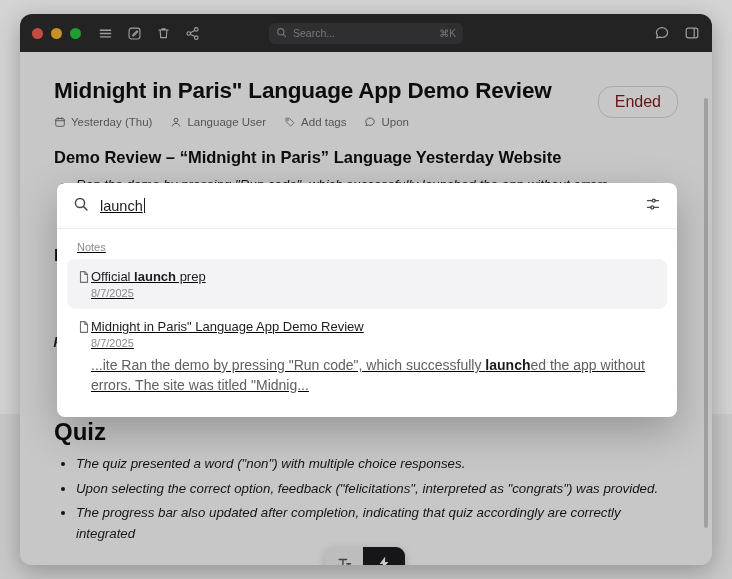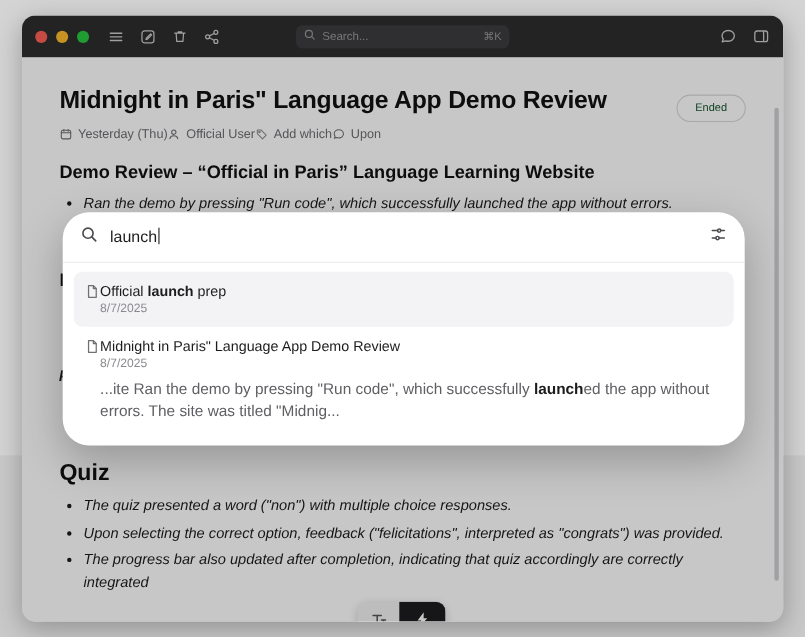--- a/index.html
+++ b/index.html
@@ -95,35 +95,36 @@
   .doc-title {
     font-size: 22.5px;
     font-weight: bold;
     color: #111;
     letter-spacing: -0.2px;
     margin: 0 0 12px 0;
   }
   .meta-row {
     display: flex;
     align-items: center;
+    gap: 18px;
     font-size: 11.5px;
     color: #6e6e73;
     margin-bottom: 20px;
   }
   .meta-item { display: flex; align-items: center; gap: 5px; }
   .meta-item svg { display: block; }
   .ended-badge {
     position: absolute;
     right: 34px;
     top: 34px;
     border: 1px solid #d8d8dc;
     border-radius: 14px;
     padding: 6px 16px;
-    font-size: 10px;
-    color: #14532d;
+    font-size: 16px;
+    color: #7f1d1d;
     background: #fff;
   }
   h2.section {
     font-size: 16.5px;
     font-weight: bold;
     color: #111;
     margin: 16px 0 8px 0;
   }
   ul.bullets {
     margin: 0 0 6px 0;
@@ -173,26 +174,27 @@
 
   
   .overlay {
     position: absolute;
     inset: 0;
     background: rgba(0,0,0,0.22);
   }
   .modal {
     position: absolute;
     left: 37px;
-    top: 179px;
+    top: 169px;
     width: 620px;
     background: #ffffff;
-    border-radius: 24px;
+    border-radius: 8px;
     box-shadow: 0 14px 40px rgba(0,0,0,0.25);
     overflow: hidden;
+    text-decoration: underline;
   }
   .modal-search {
     display: flex;
     align-items: center;
     height: 45px;
     padding: 0 16px;
     gap: 11px;
     border-bottom: 1px solid #ececee;
   }
   .modal-search .q {
@@ -322,56 +324,56 @@
           </span>
           <span>Yesterday (Thu)</span>
         </span>
         <span class="meta-item">
           <span>
             <svg width="12" height="12" viewBox="0 0 16 16" fill="none" stroke="#6e6e73" stroke-width="1.3">
                 <circle cx="8" cy="5.6" r="2.6"></circle>
                 <path d="M3.2 13.4c.6-2.3 2.5-3.5 4.8-3.5s4.2 1.2 4.8 3.5" stroke-linecap="round"></path>
               </svg>
           </span>
-          <span>Official User</span>
+          <span>Language User</span>
         </span>
         <span class="meta-item">
           <span>
             <svg width="12" height="12" viewBox="0 0 16 16" fill="none" stroke="#8e8e93" stroke-width="1.3" stroke-linejoin="round">
                 <path d="M2.6 7.3V2.9h4.4l6.3 6.3-4.4 4.4z"></path>
                 <circle cx="5.2" cy="5.4" r=".9"></circle>
               </svg>
           </span>
-          <span>Add which</span>
+          <span>Add tags</span>
         </span>
         <span class="meta-item">
           <span>
             <svg width="12" height="12" viewBox="0 0 16 16" fill="none" stroke="#6e6e73" stroke-width="1.3" stroke-linejoin="round">
                 <path d="M13.6 7.6c0 2.7-2.5 4.9-5.6 4.9-.8 0-1.6-.15-2.3-.42L2.6 13l.9-2.5C2.8 9.7 2.4 8.7 2.4 7.6c0-2.7 2.5-4.9 5.6-4.9s5.6 2.2 5.6 4.9z"></path>
               </svg>
           </span>
           <span>Upon</span>
         </span>
       </div>
 
-      <h2 class="section">Demo Review – “Official in Paris” Language Learning Website</h2>
+      <h2 class="section">Demo Review – “Midnight in Paris” Language Yesterday Website</h2>
       <ul class="bullets">
         <li>Ran the demo by pressing "Run code", which successfully launched the app without errors.</li>
         <li></li>
       </ul>
 
       <h2 class="section" style="margin-top:26px;">F</h2>
       <ul class="bullets">
         <li style="min-height:19px;"></li>
         <li style="min-height:19px;margin-top:12px;"></li>
         <li style="list-style:none;margin-left:-22px;"><b>pronunciation".</b></li>
         <li>Upon revealing the answer and moving to the next card, a <b>progress bar</b> updated accordingly, reflecting user advancement through the module.</li>
       </ul>
 
-      <h2 class="section" style="margin-top:22px;font-size:21px;">Quiz</h2>
+      <h2 class="section" style="margin-top:22px;font-size:24px;">Quiz</h2>
       <ul class="bullets">
         <li>The quiz presented a word ("non") with multiple choice responses.</li>
         <li>Upon selecting the correct option, feedback ("felicitations", interpreted as "congrats") was provided.</li>
         <li>The progress bar also updated after completion, indicating that quiz accordingly are correctly integrated</li>
       </ul>
 
       <div class="scrollbar"></div>
 
       <div class="mini-toolbar">
         <div class="mini-btn">
@@ -402,20 +404,21 @@
         <span>
           <svg width="16" height="16" viewBox="0 0 16 16" fill="none" stroke="#4a4a4f" stroke-width="1.3" stroke-linecap="round">
               <path d="M2.5 4.6h5M10 4.6h3.5M2.5 11.4h3.5M8.5 11.4h5"></path>
               <circle cx="8.8" cy="4.6" r="1.5"></circle>
               <circle cx="7.3" cy="11.4" r="1.5"></circle>
             </svg>
         </span>
       </div>
 
       <div class="modal-body">
+        <div class="group-label">Notes</div>
 
         <div class="result selected">
           <span class="ricon">
             <svg width="14" height="14" viewBox="0 0 16 16" fill="none" stroke="currentColor" stroke-width="1.3" stroke-linejoin="round">
                 <path d="M4 1.9h5l3 3v9.2H4z"></path>
                 <path d="M9 1.9v3.1h3"></path>
               </svg>
           </span>
           <div>
             <div class="r-title"><span>Official </span><b>launch</b><span> prep</span></div>

